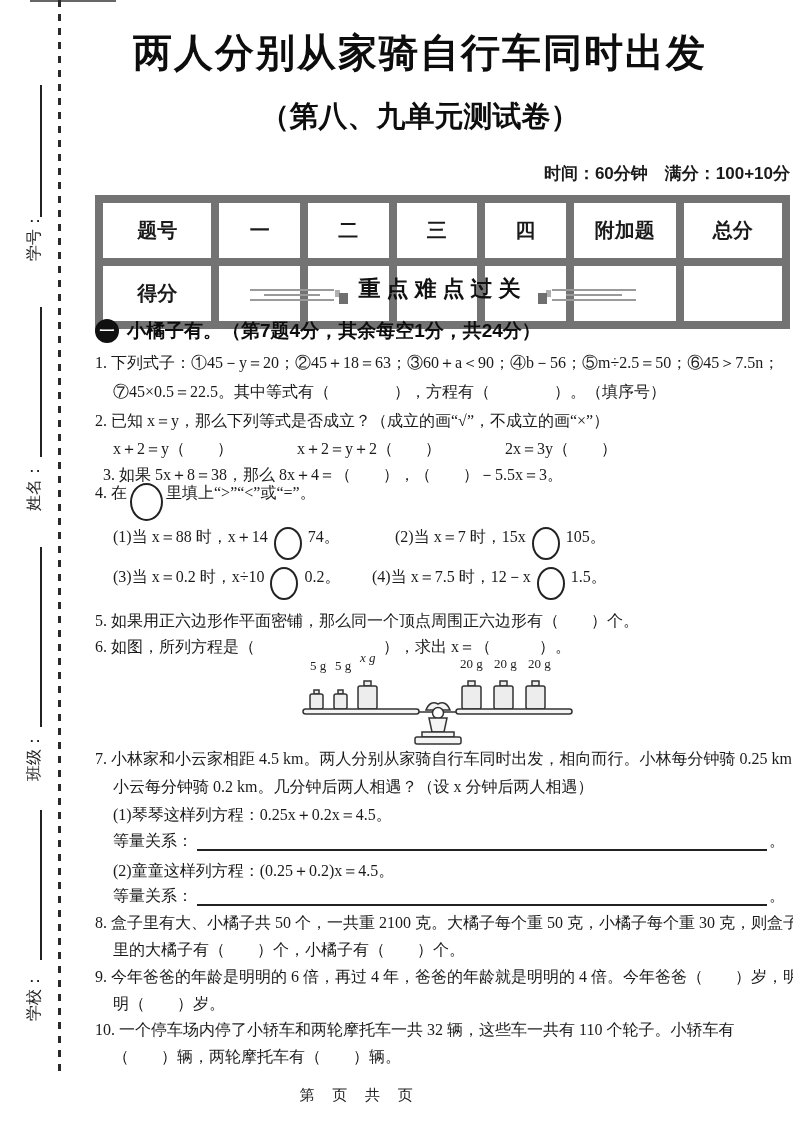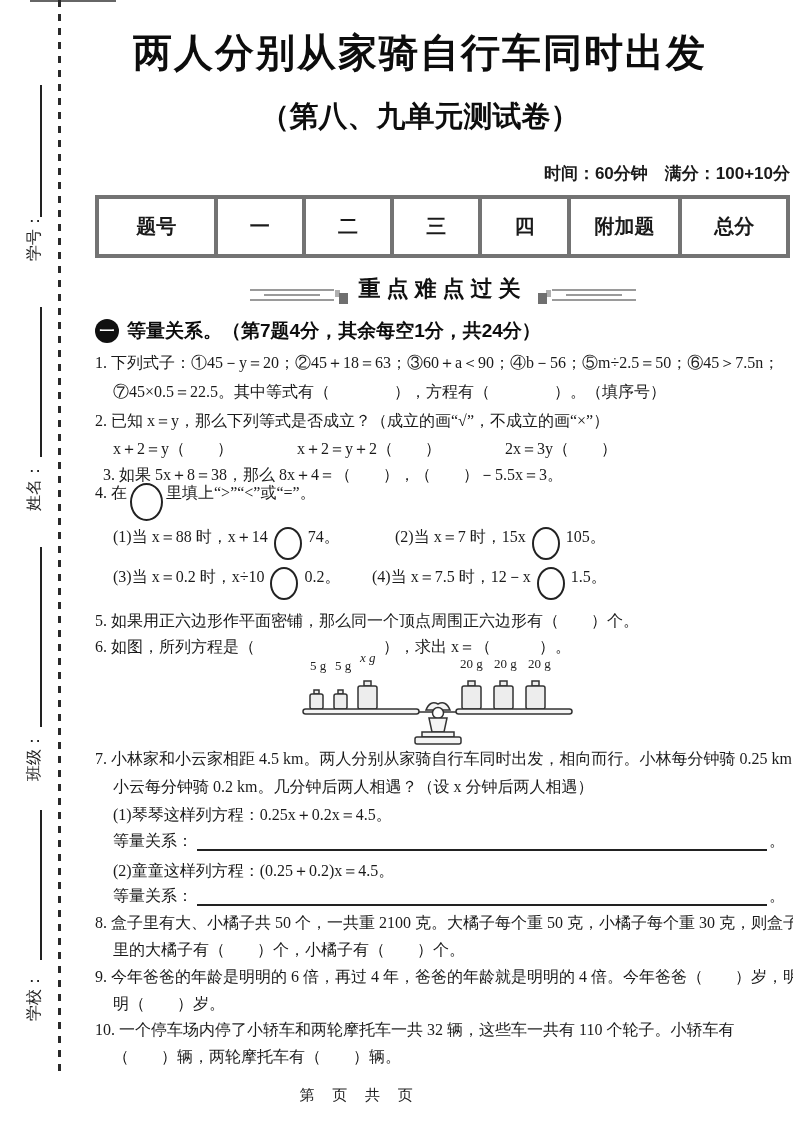--- a/index.html
+++ b/index.html
@@ -17,21 +17,21 @@
     font-family:"Liberation Sans","DejaVu Sans",sans-serif;font-weight:700;font-size:39px;
     letter-spacing:2px;white-space:nowrap;color:#0d0d0d;}
   .page-subtitle{position:absolute;left:60px;top:97px;width:720px;text-align:center;
     font-family:"Liberation Sans","DejaVu Sans",sans-serif;font-weight:700;font-size:29px;
     white-space:nowrap;color:#0d0d0d;}
   .time-info{position:absolute;left:95px;top:162px;width:695px;text-align:right;
     font-family:"Liberation Sans","DejaVu Sans",sans-serif;font-weight:700;font-size:17px;}
   
   .score-table{position:absolute;left:95px;top:195px;width:695px;border-collapse:collapse;
     font-family:"Liberation Sans","DejaVu Sans",sans-serif;font-weight:700;font-size:20px;}
-  .score-table td{border:4px solid #737373;height:35px;text-align:center;padding:10px;}
+  .score-table td{border:8px solid #737373;height:35px;text-align:center;padding:10px;}
   .score-table .c0{width:128px;}
   .score-table .cn{width:84px;}
   .score-table .c5{width:118px;}
   .score-table .c6{width:112px;}
   
   .banner{position:absolute;left:95px;top:274px;width:695px;display:flex;align-items:flex-end;justify-content:center;}
   .banner-text{font-family:"Liberation Sans","DejaVu Sans",sans-serif;font-weight:700;
     font-size:22px;letter-spacing:6px;margin:0 6px;color:#111;}
   .deco{width:84px;}
   .deco i{display:block;height:2px;background:#9a9a9a;margin:3px 0;}
@@ -92,20 +92,29 @@
     <tbody>
         <tr>
       <td class="c0">题号</td>
       <td class="cn">一</td>
       <td class="cn">二</td>
       <td class="cn">三</td>
       <td class="cn">四</td>
       <td class="c5">附加题</td>
       <td class="c6">总分</td>
     </tr>
+    <tr>
+      <td>得分</td>
+      <td></td>
+      <td></td>
+      <td></td>
+      <td></td>
+      <td></td>
+      <td></td>
+    </tr>
   </tbody>
     </table>
 
   <div class="banner">
     <span class="deco">
         <i></i>
         <i></i>
         <i></i>
       </span>
     <span class="deco-sq"></span>
@@ -113,21 +122,21 @@
     <span class="deco-sq right"></span>
     <span class="deco">
         <i></i>
         <i></i>
         <i></i>
       </span>
   </div>
 
   <div class="sec-head">
     <span class="sec-circle">一</span>
-    <span class="sec-title">等量关系。（第7题4分，其余每空1分，共24分）</span>
+    <span class="sec-title">小橘子有。（第7题4分，其余每空1分，共24分）</span>
   </div>
 
   <div class="ln" style="top:353px;">1. 下列式子：①45－y＝20；②45＋18＝63；③60＋a＜90；④b－56；⑤m÷2.5＝50；⑥45＞7.5n；</div>
   <div class="ln indent" style="top:382px;">⑦45×0.5＝22.5。其中等式有（　　　　），方程有（　　　　）。（填序号）</div>
 
   <div class="ln" style="top:411px;">2. 已知 x＝y，那么下列等式是否成立？（成立的画“√”，不成立的画“×”）</div>
   <div class="ln indent" style="top:439px;">x＋2＝y（　　）　　　　x＋2＝y＋2（　　）　　　　2x＝3y（　　）</div>
 
   <div class="ln" style="top:465px;margin-left:8px;">3. 如果 5x＋8＝38，那么 8x＋4＝（　　），（　　）－5.5x＝3。</div>
 

